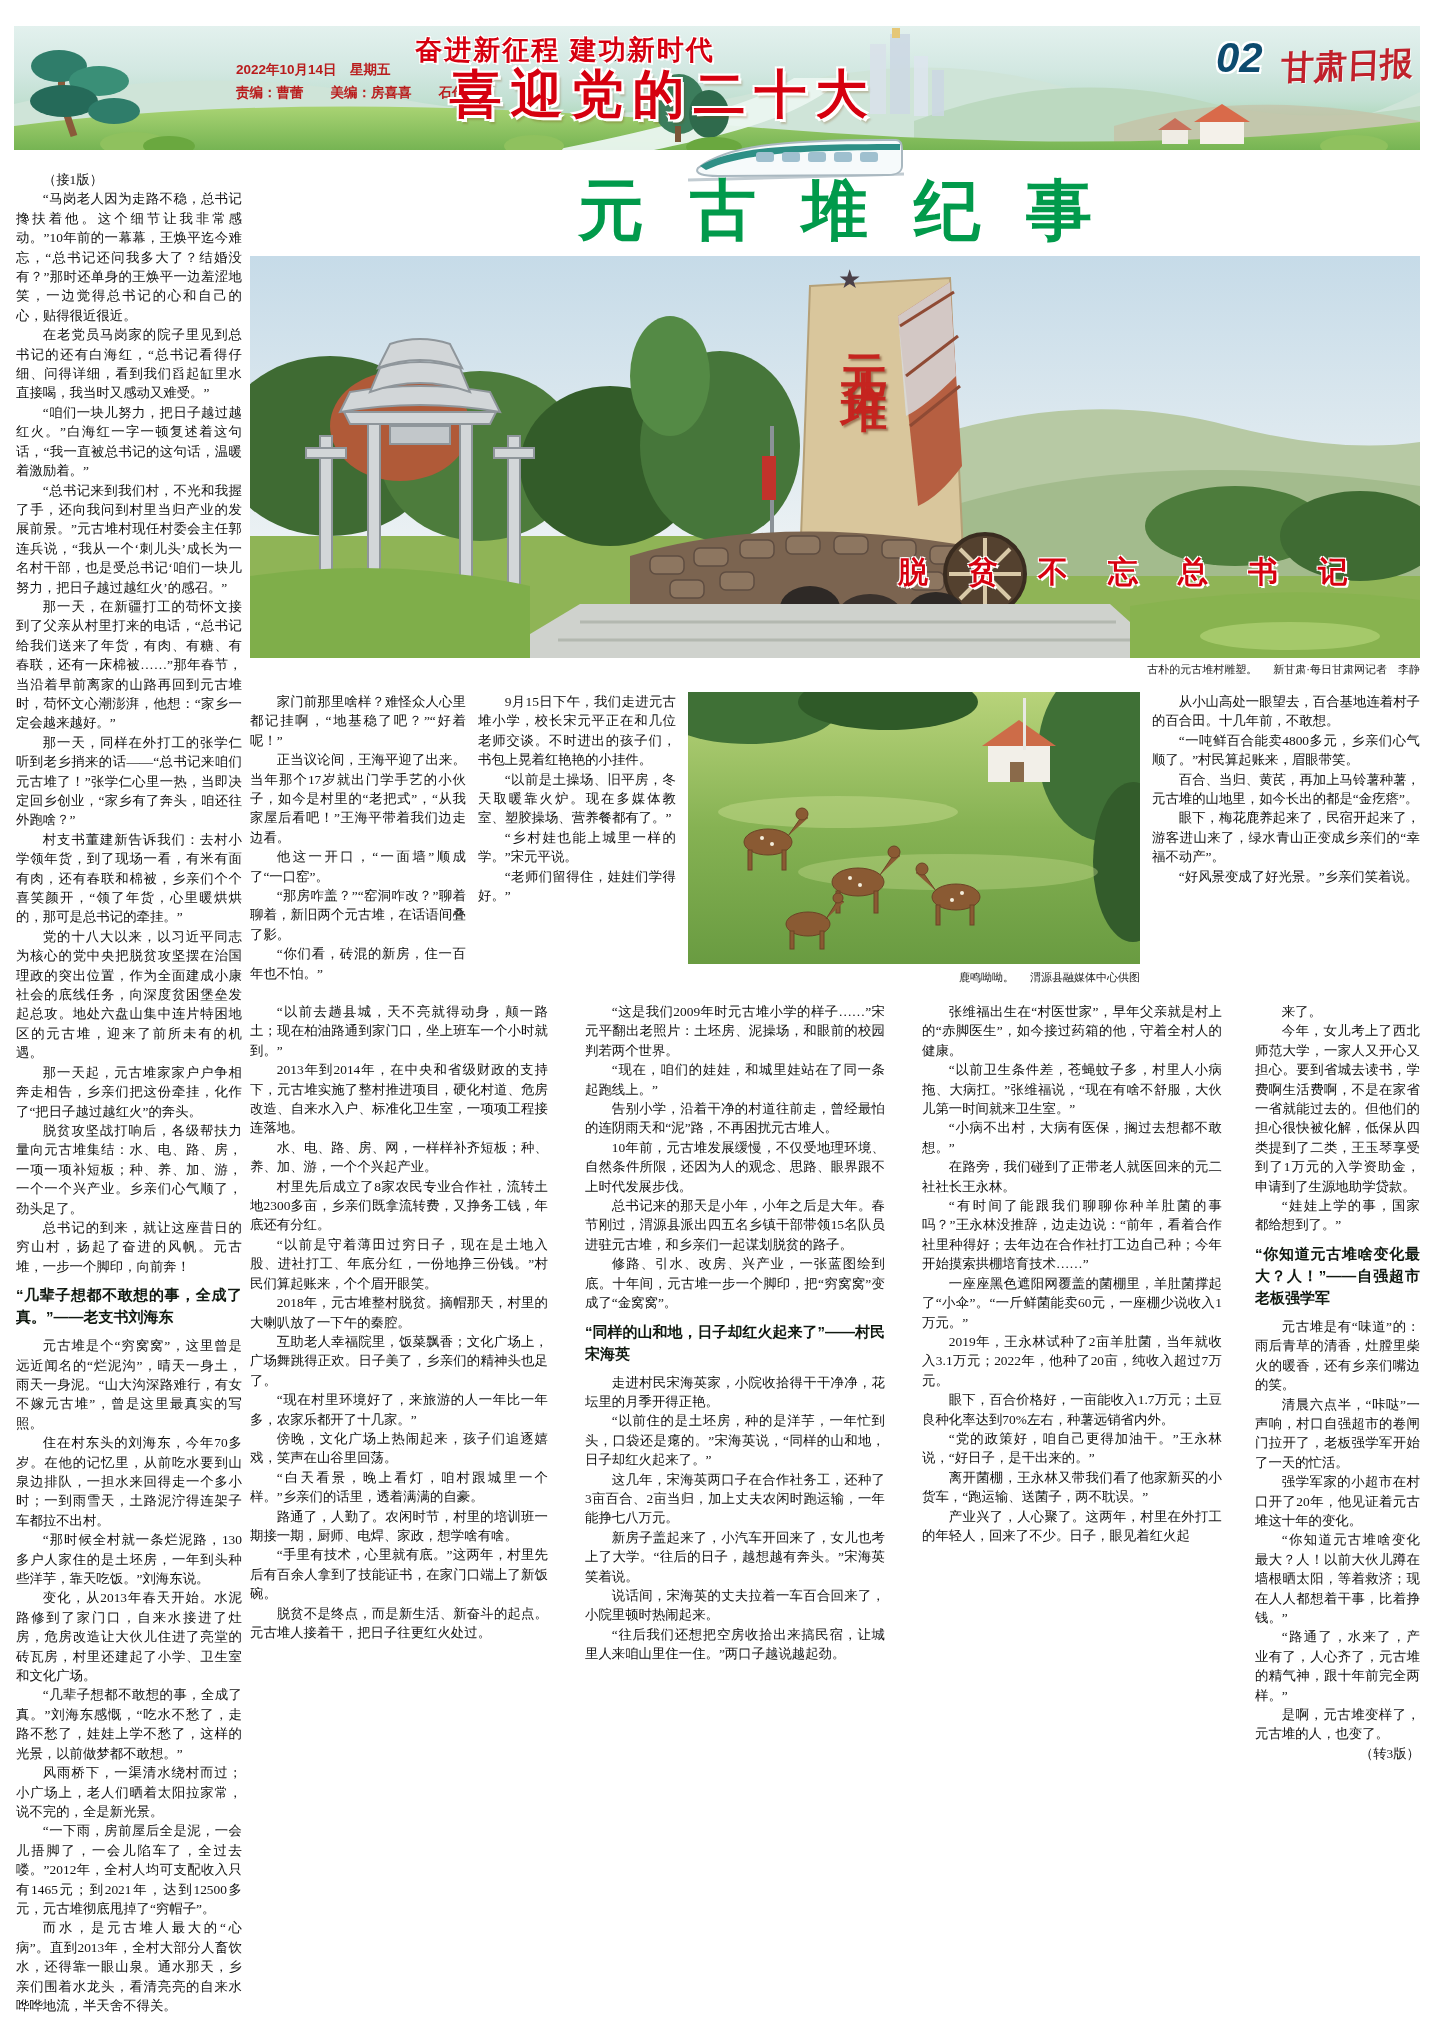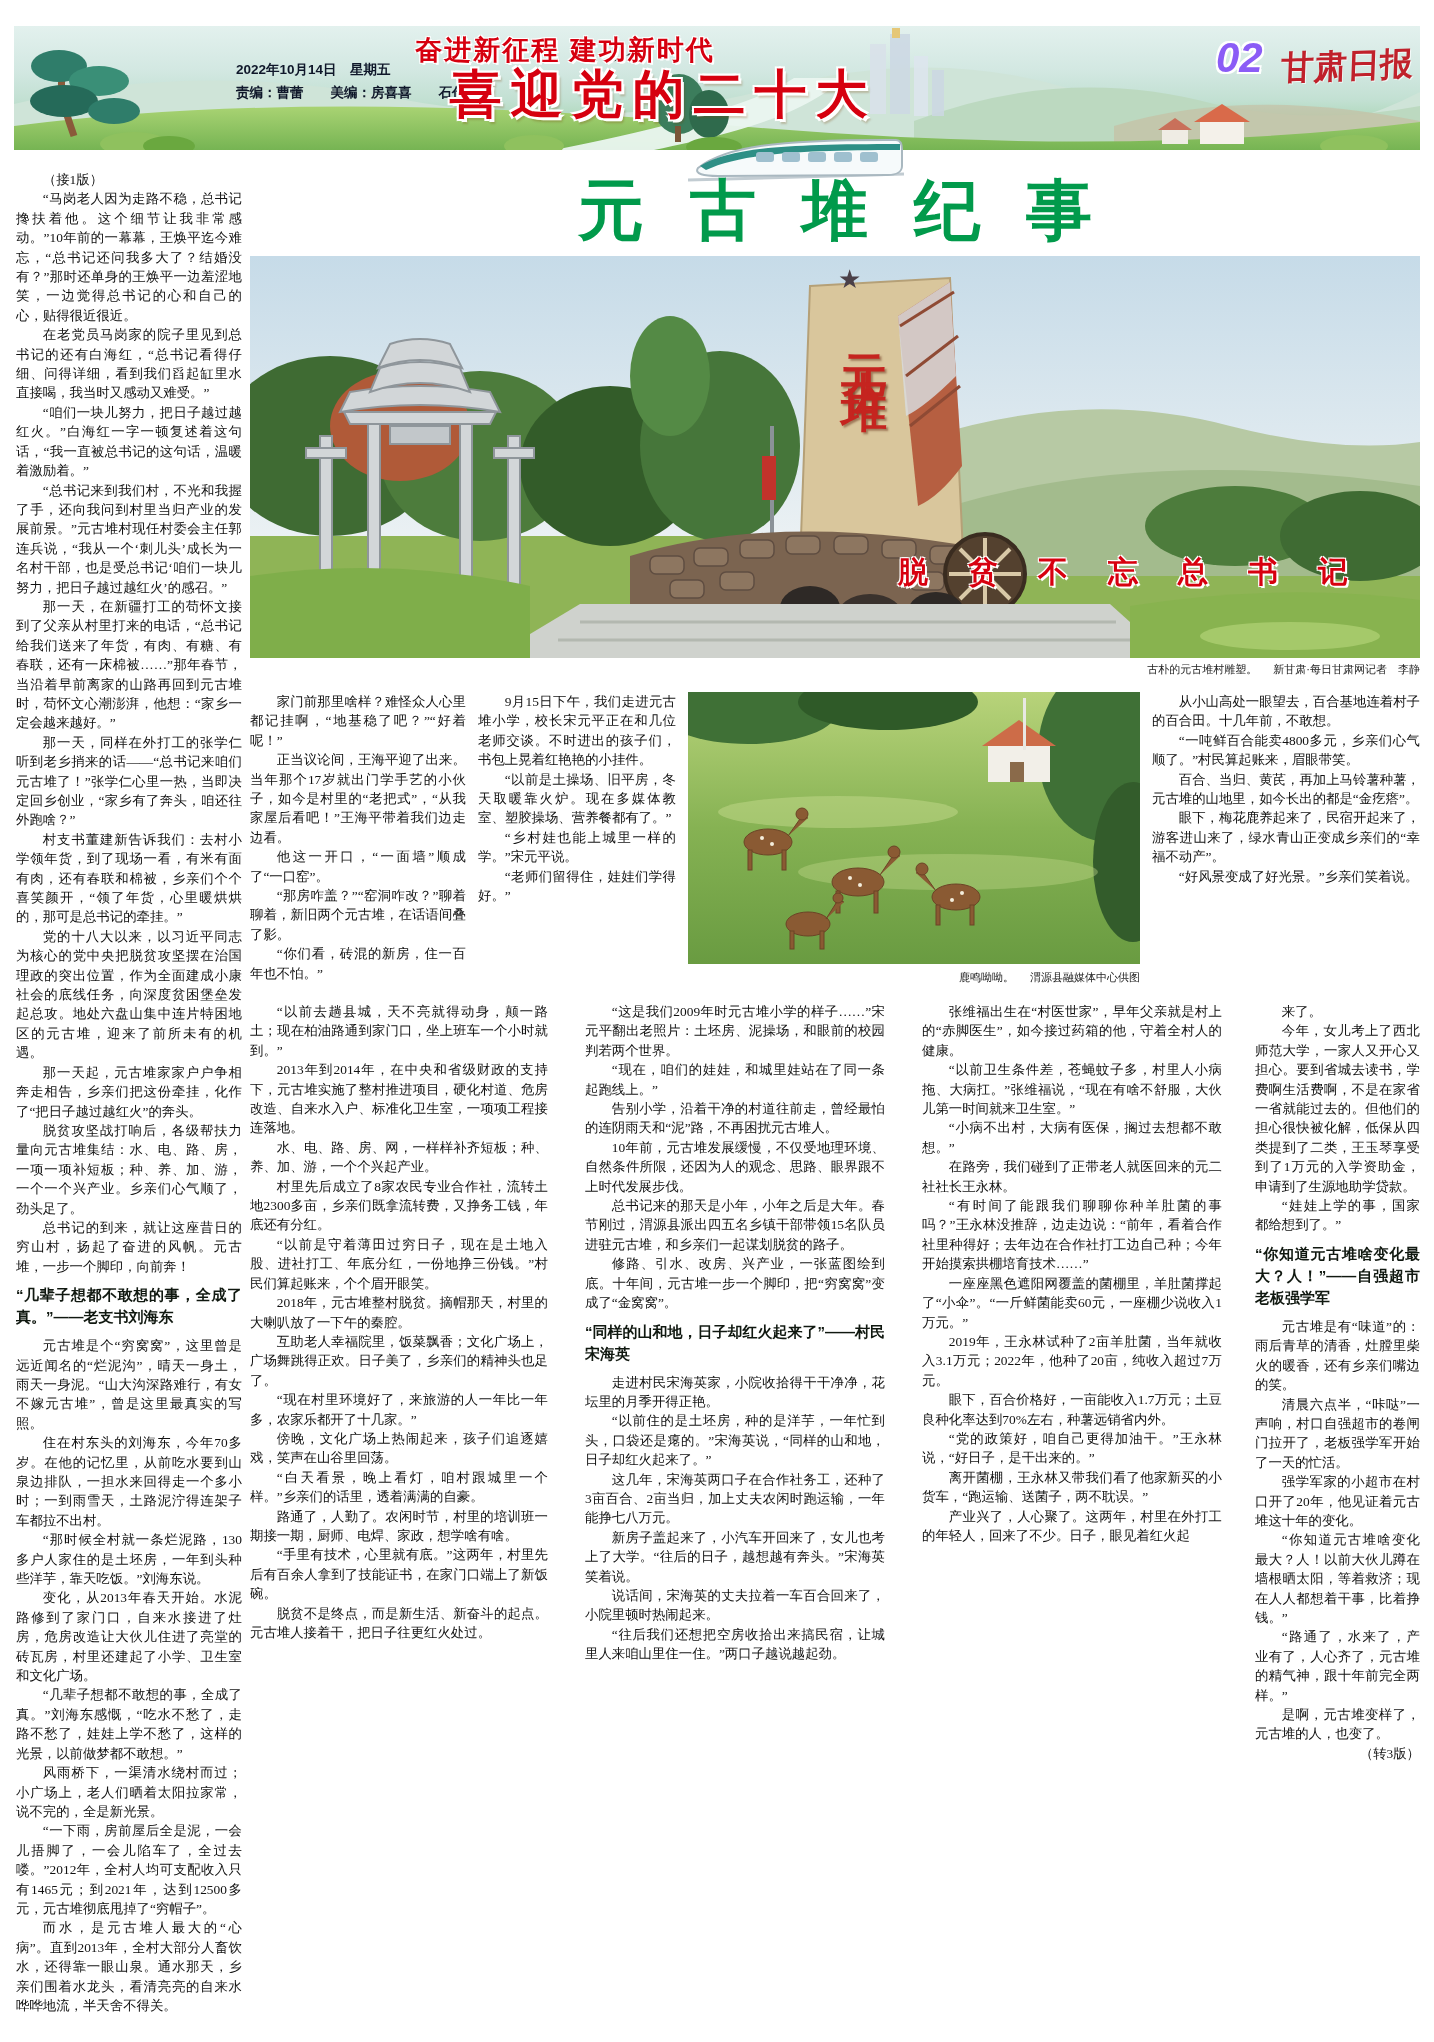--- a/index.html
+++ b/index.html
@@ -3,30 +3,30 @@
 <meta charset="utf-8">
 <style>
   html,body{margin:0;padding:0;background:#ffffff;}
   .page{position:relative;width:1434px;height:2042px;background:#fff;overflow:hidden;
         font-family:"Liberation Serif","DejaVu Serif",serif;color:#1a1a1a;}
   
   .banner{position:absolute;left:14px;top:26px;width:1406px;height:124px;overflow:hidden;
           background:linear-gradient(180deg,#e3f1ee 0%,#d3e8e2 35%,#c2e0d2 60%,#a9d6b4 80%,#93cb8e 100%);}
   .banner svg{position:absolute;left:0;top:0;}
   .date-block{position:absolute;left:236px;top:58px;font-family:"Liberation Sans",sans-serif;
-              font-weight:bold;font-size:13.5px;line-height:23px;color:#0f172a;}
+              font-weight:bold;font-size:13.5px;line-height:23px;color:#b91c1c;}
   .slogan1{position:absolute;left:350px;top:32px;width:430px;text-align:center;
            font-family:"Liberation Sans",sans-serif;font-weight:bold;font-size:27px;color:#d6000f;
            text-shadow:2px 2px 0 #fff,-1px -1px 0 #fff,1px -1px 0 #fff,-1px 1px 0 #fff;letter-spacing:2px;}
   .slogan2{position:absolute;left:408px;top:60px;width:510px;text-align:center;
            font-family:"Liberation Sans",sans-serif;font-weight:bold;font-size:52px;color:#d6000f;
            letter-spacing:9px;
            text-shadow:3px 3px 0 #fff,-2px -2px 0 #fff,2px -2px 0 #fff,-2px 2px 0 #fff,4px 5px 2px rgba(120,60,0,.25);}
   .page-no{position:absolute;left:1216px;top:34px;font-family:"Liberation Sans",sans-serif;
-           font-weight:bold;font-style:italic;font-size:42px;color:#8b5cf6;
+           font-weight:bold;font-style:italic;font-size:42px;color:#0c4a6e;
            text-shadow:2px 2px 0 #fff,-2px -2px 0 #fff,2px -2px 0 #fff,-2px 2px 0 #fff;}
   .masthead{position:absolute;left:1272px;top:44px;width:150px;text-align:center;
             font-weight:bold;font-size:33px;color:#c0212b;transform:rotate(-2deg) skewX(-4deg);
             text-shadow:1px 1px 0 rgba(255,255,255,.7);}
   .train{position:absolute;left:686px;top:128px;width:220px;height:62px;}
   
   .headline{position:absolute;left:250px;top:166px;width:1170px;text-align:center;
             font-family:"Liberation Sans",sans-serif;font-weight:bold;font-size:66px;
             color:#019a4b;letter-spacing:46px;text-indent:46px;white-space:nowrap;}
   

